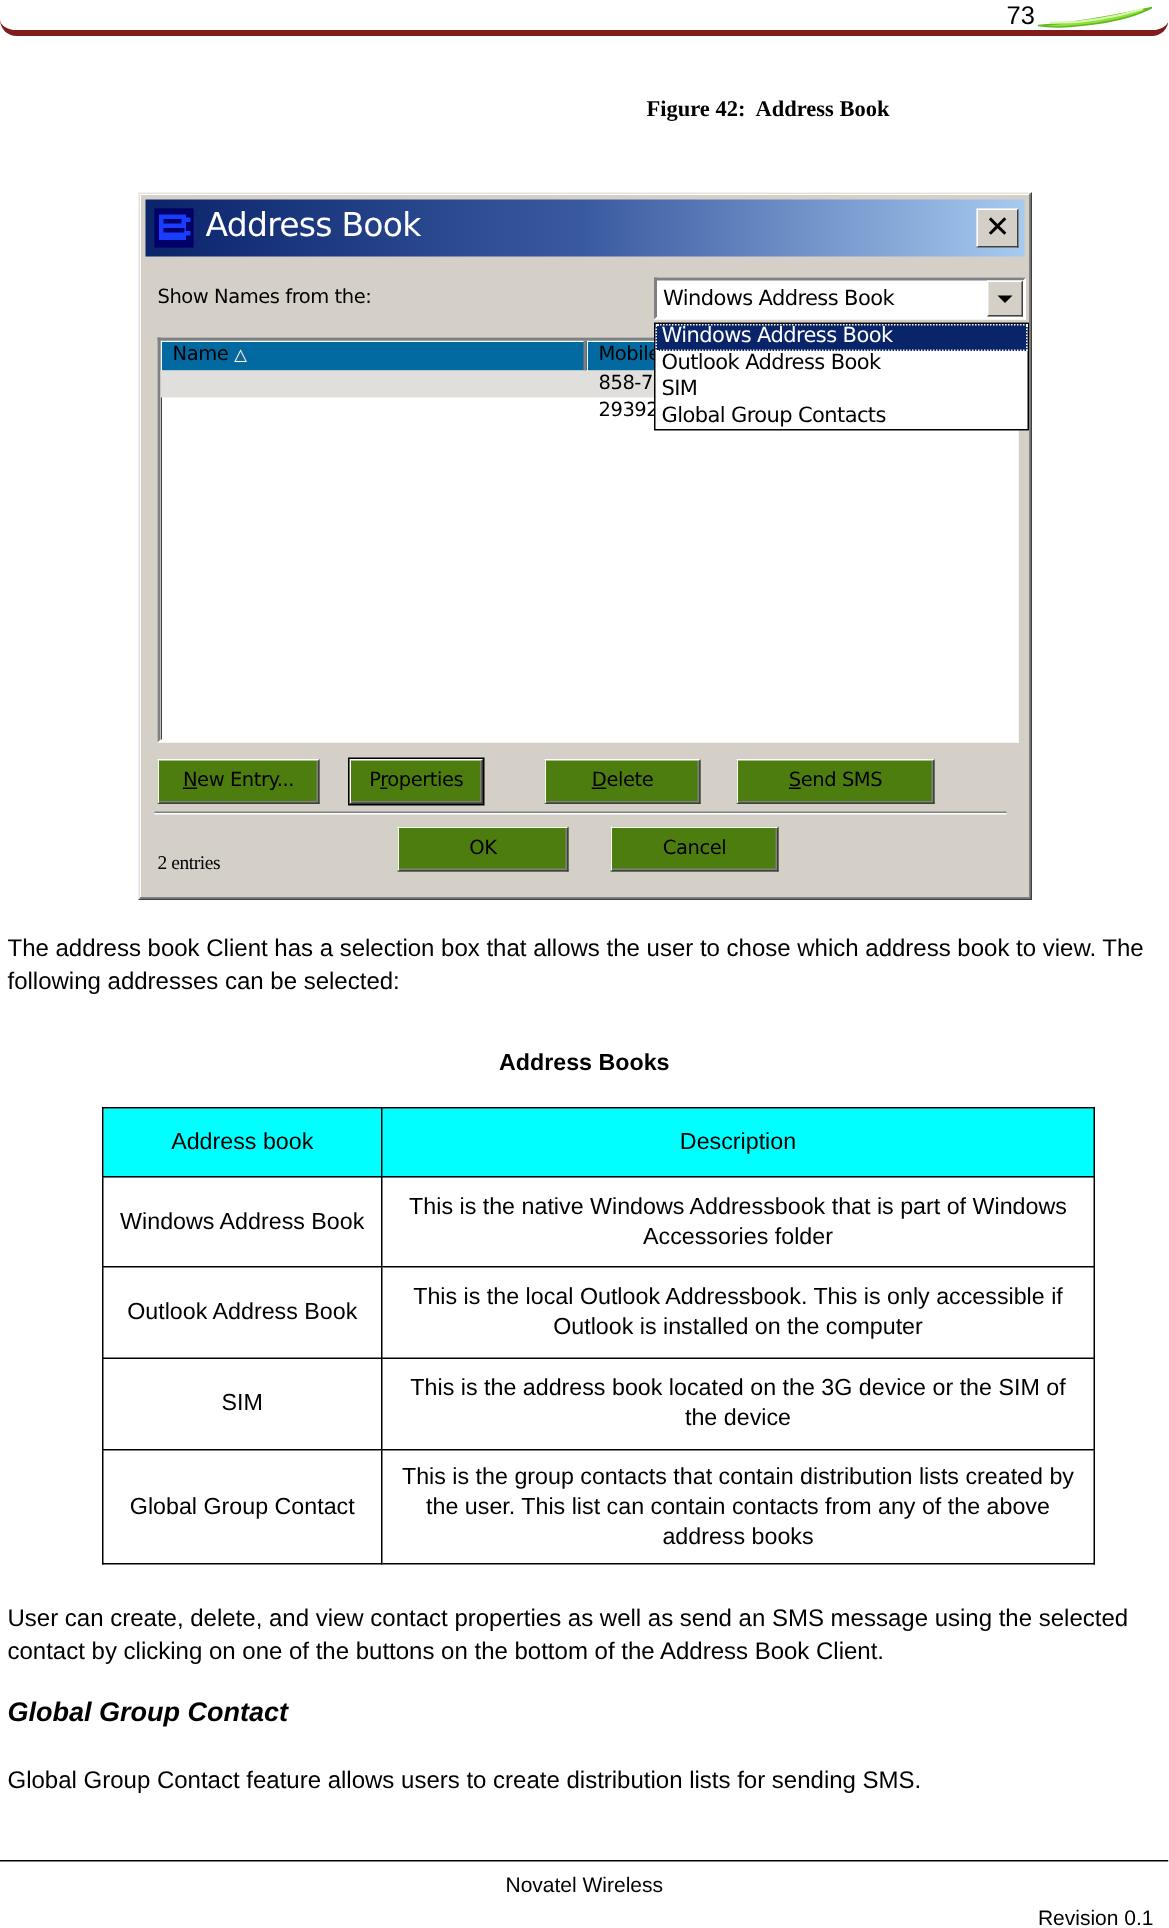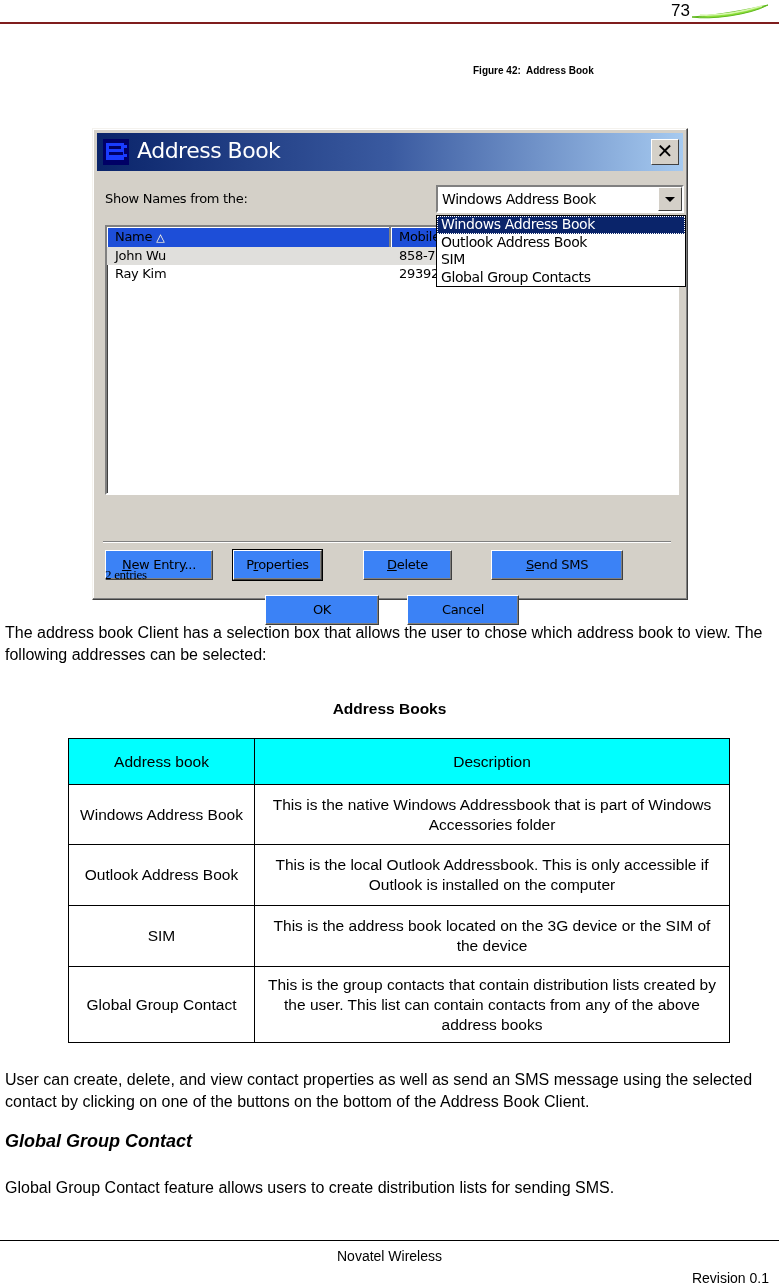--- a/index.html
+++ b/index.html
@@ -1,24 +1,24 @@
 <!DOCTYPE html>
 <html><head>
   <meta charset="utf-8">
   <style>
     * { box-sizing: border-box; margin: 0; padding: 0; }
     html, body { width: 779px; height: 1285px; background: #ffffff; overflow: hidden; }
     body { position: relative; font-family: "Liberation Sans", sans-serif; color: #000; }
 
     
-    .page-header { position: absolute; left: 0; top: 0; width: 779px; height: 24px; border-bottom: 2px solid #7f1d1d; }
+    .page-header { position: absolute; left: 0; top: 0; width: 779px; height: 24px; border-bottom: 4px solid #7f1d1d; border-radius: 11px; }
     .page-num { position: absolute; left: 671px; top: 1px; font-size: 17px; }
     .logo-swoosh { position: absolute; left: 690px; top: 1px; width: 80px; height: 20px; }
 
-    .figure-caption { position: absolute; left: 473px; top: 65px; font-size: 10px; font-weight: bold; white-space: pre; }
+    .figure-caption { position: absolute; left: 431px; top: 65px; font-size: 15px; font-weight: bold; white-space: pre; font-family: Liberation Serif, serif; }
 
     
     .dialog { position: absolute; left: 92px; top: 128px; width: 596px; height: 472px; background: #d4d0c8;
       border: 1px solid; border-color: #f4f2ee #404040 #404040 #f4f2ee; box-shadow: inset -1px -1px 0 #808080, inset 1px 1px 0 #ffffff; }
     .titlebar { position: absolute; left: 4px; top: 4px; width: 586px; height: 38px;
       background: linear-gradient(to right, #0a246a 0%, #3a5aa0 50%, #a6caf0 100%); }
     .title-icon { position: absolute; left: 6px; top: 6px; width: 26px; height: 26px; background: #000066; }
     .title-text { position: absolute; left: 40px; top: 5px; color: #fff; font-size: 22px; font-family: "DejaVu Sans", sans-serif; letter-spacing: -0.5px; }
     .close-btn { position: absolute; right: 4px; top: 6px; width: 28px; height: 26px; background: #d4d0c8;
       border: 1px solid; border-color: #ffffff #404040 #404040 #ffffff; font-size: 20px; font-weight: bold; text-align: center; line-height: 23px; font-family: "DejaVu Sans", sans-serif; }
@@ -31,30 +31,30 @@
     .combo-btn { position: absolute; right: 0; top: 0; width: 24px; height: 24px; background: #d4d0c8;
       border: 1px solid; border-color: #ffffff #404040 #404040 #ffffff; }
     .combo-arrow { position: absolute; left: 6px; top: 9px; width: 0; height: 0; border-left: 5px solid transparent; border-right: 5px solid transparent; border-top: 5px solid #000; }
 
     .dropdown { position: absolute; left: 343px; top: 86px; width: 250px; height: 72px; background: #fff; border: 1px solid #000; z-index: 5; }
     .dd-item { height: 17.5px; font-size: 14px; line-height: 17px; padding-left: 4px; font-family: "DejaVu Sans", sans-serif; letter-spacing: -0.4px; white-space: nowrap; }
     .dd-item.selected { background: #0a246a; color: #fff; outline: 1px dotted #ffffff; outline-offset: -1px; }
 
     .listview { position: absolute; left: 12px; top: 96px; width: 574px; height: 270px; background: #fff;
       border: 2px solid; border-color: #808080 #ffffff #ffffff #808080; box-shadow: inset 1px 1px 0 #404040; overflow: hidden; }
-    .lv-header { position: absolute; left: 0; top: 0; width: 100%; height: 20px; background: #1d4ed8; }
+    .lv-header { position: absolute; left: 0; top: 0; width: 100%; height: 20px; background: #0369a1; }
     .lv-col { position: absolute; top: 0; height: 20px; font-size: 13px; line-height: 20px; padding-left: 8px; border-right: 1px solid #808080;
       box-shadow: inset -1px 0 0 #808080, inset 1px 1px 0 #ffffff; font-family: "DejaVu Sans", sans-serif; letter-spacing: -0.3px; }
     .sort-arrow { color: #ffffff; font-size: 11px; margin-left: 4px; text-shadow: 0 0 1px #808080; }
     .lv-row { position: absolute; left: 0; width: 100%; height: 18px; font-size: 13px; line-height: 18px; font-family: "DejaVu Sans", sans-serif; letter-spacing: -0.3px; }
     .lv-row.hl { background: #e0dfdc; }
     .lv-cell { position: absolute; top: 0; padding-left: 8px; white-space: nowrap; overflow: hidden; }
 
-    .btn { position: absolute; height: 30px; background: #3b82f6; border: 1px solid; border-color: #ffffff #404040 #404040 #ffffff;
-      box-shadow: inset -1px -1px 0 #808080; font-size: 13px; text-align: center; line-height: 27px; font-family: "DejaVu Sans", sans-serif; letter-spacing: -0.3px; margin-top: 44px; }
+    .btn { position: absolute; height: 30px; background: #4d7c0f; border: 1px solid; border-color: #ffffff #404040 #404040 #ffffff;
+      box-shadow: inset -1px -1px 0 #808080; font-size: 13px; text-align: center; line-height: 27px; font-family: "DejaVu Sans", sans-serif; letter-spacing: -0.3px; }
     .btn.default { outline: 1px solid #000; }
     .u { text-decoration: underline; }
 
     .separator { position: absolute; left: 10px; top: 412px; width: 568px; height: 2px; border-top: 1px solid #808080; border-bottom: 1px solid #ffffff; }
     .status { position: absolute; left: 12px; top: 438px; font-size: 13px; font-family: Liberation Serif, serif; letter-spacing: -0.3px; }
 
     
     .para { position: absolute; left: 5px; font-size: 16px; line-height: 22px; width: 770px; }
     .table-title { position: absolute; left: 0; width: 779px; top: 700px; text-align: center; font-weight: bold; font-size: 15.5px; }
 
@@ -120,36 +120,34 @@
   <div class="listview">
     <div class="lv-header">
       <div class="lv-col" style="left:0;width:284px;">
         <span>Name</span><span class="sort-arrow">△</span>
       </div>
       <div class="lv-col" style="left:284px;width:300px;">
         <span>Mobile</span>
       </div>
     </div>
     <div class="lv-row hl" style="top:20px;">
-      <span class="lv-cell" style="left:0;width:284px;">John Wu</span>
       <span class="lv-cell" style="left:284px;width:300px;">858-7</span>
     </div>
     <div class="lv-row" style="top:38px;">
-      <span class="lv-cell" style="left:0;width:284px;">Ray Kim</span>
       <span class="lv-cell" style="left:284px;width:300px;">29392</span>
     </div>
   </div>
 
   <div class="btn" style="left:12px;top:377px;width:108px;">
     <span class="u">N</span><span>ew Entry...</span>
   </div>
   <div class="btn default" style="left:140px;top:377px;width:89px;">
     <span>P</span><span class="u">r</span><span>operties</span>
   </div>
-  <div class="btn" style="left:270px;top:377px;width:89px;">
+  <div class="btn" style="left:270px;top:377px;width:104px;">
     <span class="u">D</span><span>elete</span>
   </div>
   <div class="btn" style="left:398px;top:377px;width:132px;">
     <span class="u">S</span><span>end SMS</span>
   </div>
 
   <div class="separator"></div>
 
   <span class="status">2 entries</span>
 

